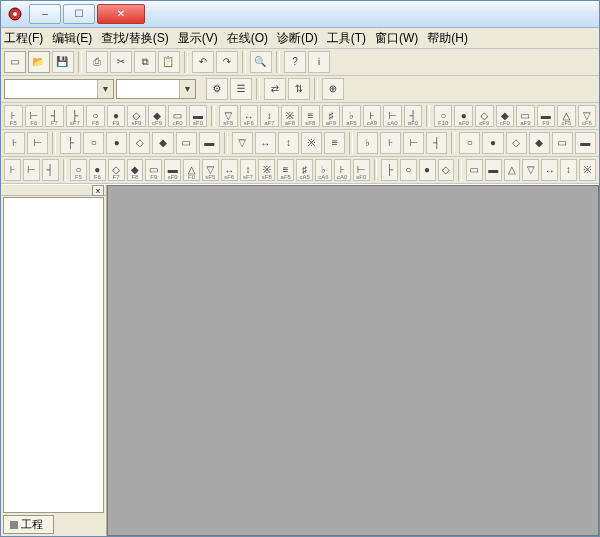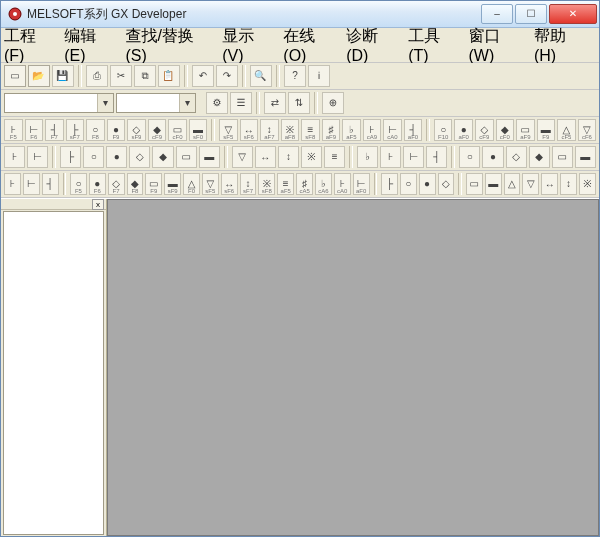--- a/index.html
+++ b/index.html
@@ -3,21 +3,21 @@
 <meta charset="utf-8">
 <style>
   html,body{margin:0;padding:0;font-family:"Microsoft YaHei","SimSun",Tahoma,sans-serif;font-size:11px;background:#fff;}
   .window{width:600px;height:537px;border:1px solid #6a8ab2;box-sizing:border-box;display:flex;flex-direction:column;background:#f0f0f0;position:relative;}
   .titlebar{height:26px;background:linear-gradient(#f6fbff,#dceaf8 40%,#c6def5);display:flex;align-items:center;padding:0 2px;border-bottom:1px solid #9db9d8;}
   .titlebar .app-icon{width:16px;height:16px;margin:0 4px;display:flex;align-items:center;justify-content:center;}
   .titlebar .title{flex:1;color:#2a2a2a;font-size:12px;}
   .win-btns{display:flex;gap:0;}
   .win-btn{width:30px;height:18px;border:1px solid #8aa9c8;border-radius:2px;margin-left:2px;background:linear-gradient(#f5fbff,#d6e8f7);display:flex;align-items:center;justify-content:center;}
   .win-btn.close{background:linear-gradient(#f68f88,#e1372d);width:46px;border-color:#a63c36;}
-  .menubar{height:20px;background:#ece9d8;display:flex;align-items:center;padding:7px 3px;border-bottom:1px solid #c7c7c7;font-size:16px;}
+  .menubar{height:20px;background:#ece9d8;display:flex;align-items:center;padding:0 3px;border-bottom:1px solid #c7c7c7;font-size:12px;}
   .menubar span{margin-right:9px;cursor:default;}
   .toolstrip{background:#ece9d8;border-bottom:1px solid #c7c7c7;padding:2px 3px;}
   .row{display:flex;flex-wrap:nowrap;align-items:center;gap:2px;}
   .tbtn{width:22px;height:22px;border:1px solid #aca899;background:#f5f3e9;box-sizing:border-box;display:inline-flex;align-items:center;justify-content:center;color:#555;font-size:10px;position:relative;}
   .tbtn.disabled{color:#bbb;border-color:#c5c2b5;}
   .sep{width:2px;height:22px;border-left:1px solid #c0bba8;border-right:1px solid #fff;margin:0 2px;}
   .combo{height:20px;border:1px solid #9f9a86;background:#fff;display:inline-flex;align-items:center;justify-content:flex-end;box-sizing:border-box;}
   .combo .arrow{width:15px;height:100%;background:#ece9d8;border-left:1px solid #c0bba8;display:flex;align-items:center;justify-content:center;}
   .glyph{font-size:10px;line-height:1;color:#444;}
   .tbtn .sub{position:absolute;bottom:0;left:0;right:0;font-size:6px;color:#777;text-align:center;}
@@ -39,21 +39,20 @@
 <body>
 
 <div class="window">
   <div class="titlebar">
     <div class="app-icon">
       <svg width="14" height="14">
           <circle cx="7" cy="7" r="6" fill="#c33" stroke="#600"></circle>
           <circle cx="7" cy="7" r="2" fill="#fff"></circle>
         </svg>
     </div>
-    <div class="title">MELSOFT系列 GX Developer</div>
     <div class="win-btns">
       <div class="win-btn">
           <span class="glyph">–</span>
         </div>
       <div class="win-btn">
           <span class="glyph">☐</span>
         </div>
       <div class="win-btn close">
           <span class="glyph" style="color:#fff">✕</span>
         </div>
@@ -467,17 +466,23 @@
     </div>
 
   <div class="main">
     <div class="sidebar">
       <div class="side-top">
         <div class="side-close">
             <span>x</span>
           </div>
       </div>
       <div class="tree"></div>
+      <div class="side-tab">
+        <div class="tab">
+          <div class="sq"></div>
+          <span>工程</span>
+        </div>
+      </div>
     </div>
     <div class="client"></div>
   </div>
 
 </div>
 
 </body></html>

